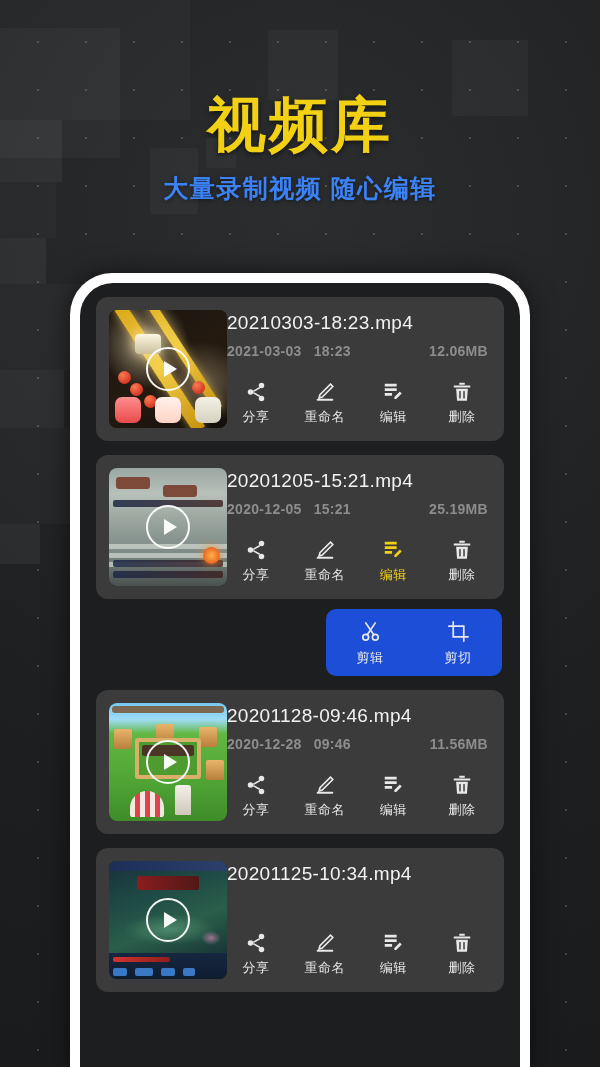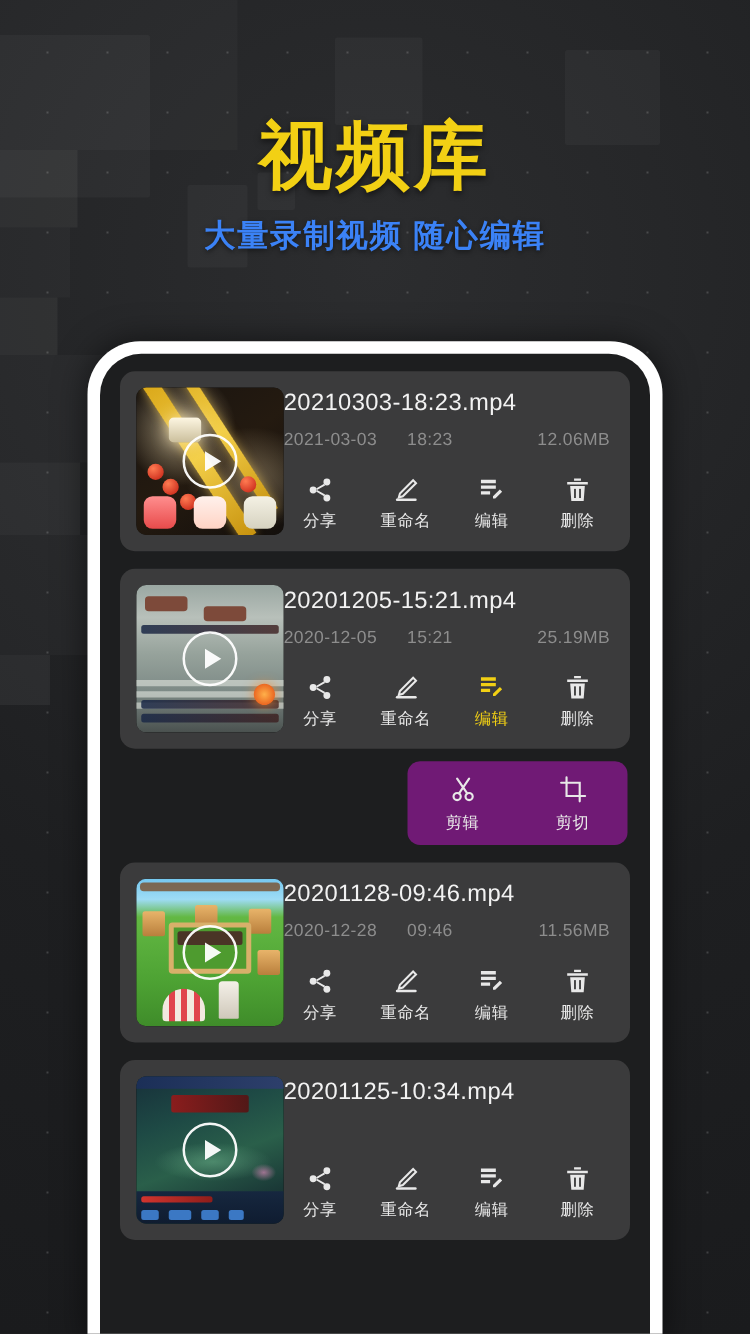--- a/index.html
+++ b/index.html
@@ -107,43 +107,43 @@
   }
 
   .info { flex:1; min-width:0; display:flex; flex-direction:column; }
   .fname {
     font-size:19px; color:#f2f2f2; letter-spacing:.3px;
     white-space:nowrap; margin-top:2px;
   }
   .meta {
     margin-top:9px;
     display:flex; align-items:center;
-    font-size:14px; color:#8d8d8d; letter-spacing:.3px;
+    font-size:14px; color:#8d8d8d; letter-spacing:.3px;font-weight:bold;
   }
   .meta .date { }
-  .meta .time { margin-left:24px; }
+  .meta .time { margin-left:12px; }
   .meta .size { margin-left:auto; padding-right:3px; }
 
   .actions {
     margin-top:auto;
     display:flex; justify-content:space-between;
     padding-bottom:2px;
   }
   .act {
     display:flex; flex-direction:column; align-items:center;
     width:58px; color:#e8e8e8;
     cursor:pointer;
   }
   .act .lbl { font-size:13px; margin-top:5px; letter-spacing:.5px; }
   .act svg { display:block; }
   .act.on { color:#F2D014; }
 
   
   .submenu {
-    background:#701a75;
+    background:#1d4ed8;
     border-radius:10px;
     margin:-4px 2px 14px auto;
     width:176px;
     display:flex;
     padding:11px 0 9px 0;
   }
   .sub-item {
     flex:1;
     display:flex; flex-direction:column; align-items:center;
     color:#e8e8e8; cursor:pointer;

